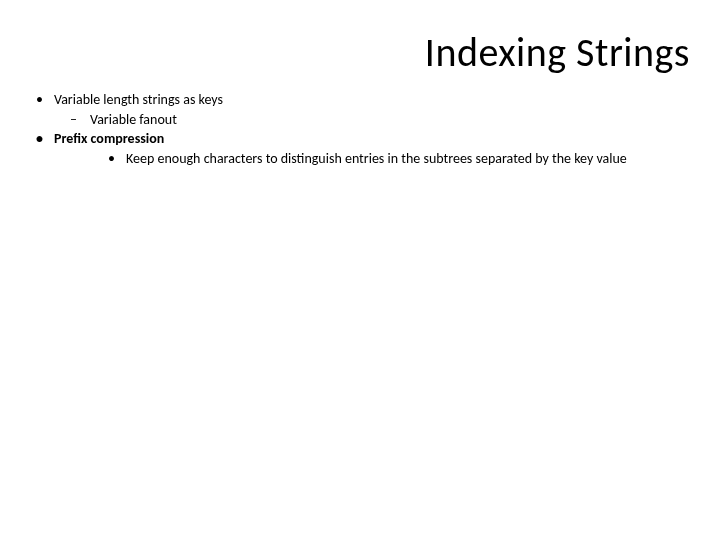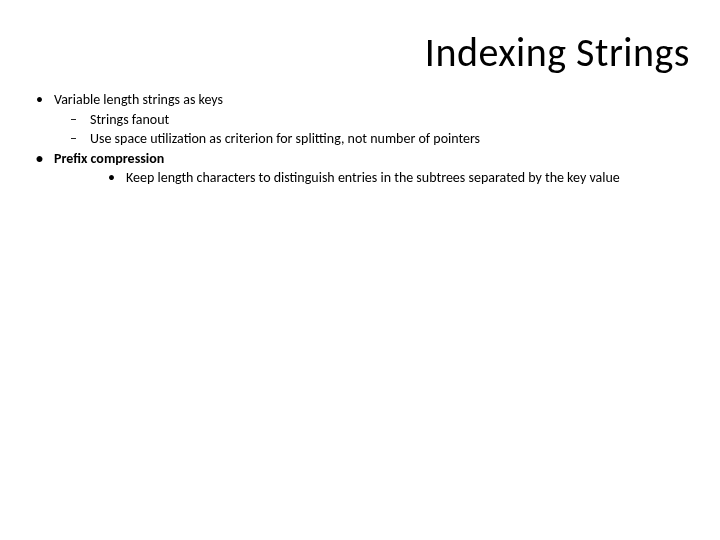--- a/index.html
+++ b/index.html
@@ -71,18 +71,17 @@
   }
   .bold { font-weight: 700; }
 </style>
 </head>
 <body>
 
 <div class="slide">
   <h1 class="title">Indexing Strings</h1>
   <div class="body">
     <div class="lvl1">Variable length strings as keys</div>
-    <div class="lvl2">Strings fanout</div>
-    <div class="lvl2">Use space utilization as criterion for splitting, not number of pointers</div>
+    <div class="lvl2">Variable fanout</div>
     <div class="lvl1 bold">Prefix compression</div>
-    <div class="lvl3">Keep length characters to distinguish entries in the subtrees separated by the key value</div>
+    <div class="lvl3">Keep enough characters to distinguish entries in the subtrees separated by the key value</div>
   </div>
 </div>
 
 </body></html>

